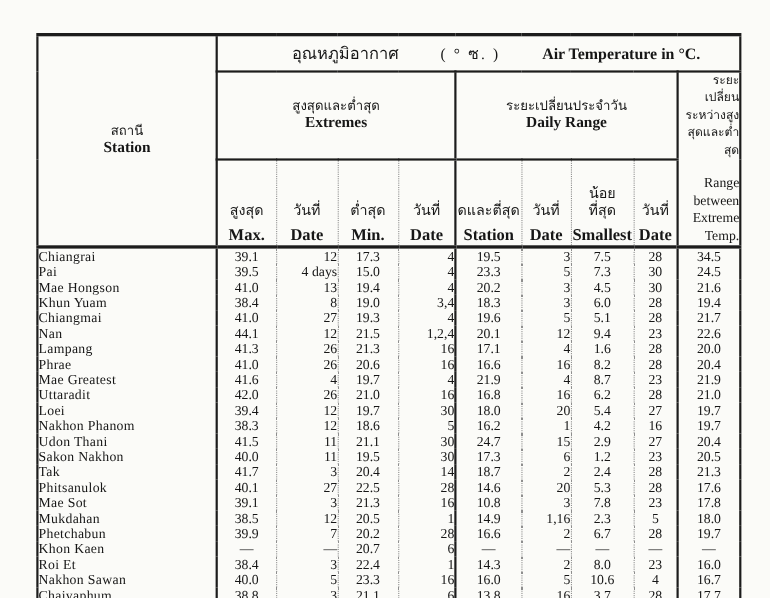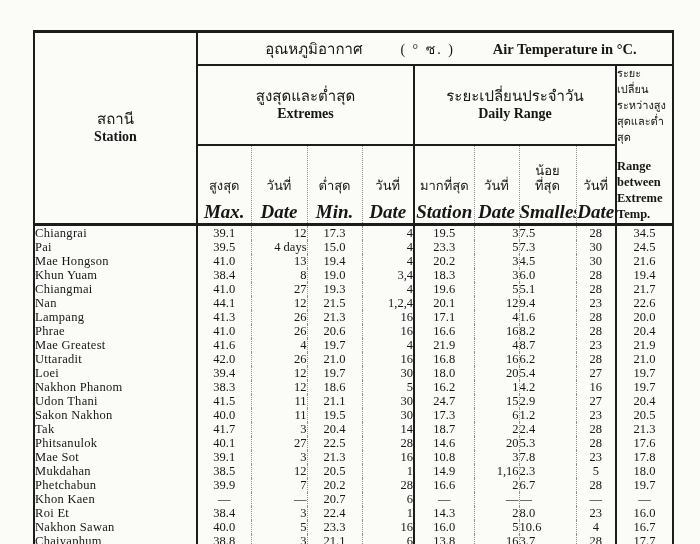--- a/index.html
+++ b/index.html
@@ -53,63 +53,63 @@
   .title-unit { font-size: 14px; letter-spacing: 2px; }
   .title-en { font-weight: bold; font-size: 14.5px; }
 
   .group-cell {
     border-bottom: 2px solid #1c1c1c;
     text-align: center;
     vertical-align: middle;
     height: 77px;
   }
   .group-daily { border-left: 2px solid #1c1c1c; }
-  .group-th { font-size: 15px; line-height: 1.25; }
+  .group-th { font-size: 12px; line-height: 1.25; }
   .group-en { font-weight: bold; font-size: 14px; line-height: 1.2; }
 
   .range-head {
     border-left: 2px solid #1c1c1c;
     border-bottom: 3px solid #1c1c1c;
-    text-align: left;
+    text-align: right;
     vertical-align: top;
     padding-top: 10px;
   }
   .range-th { font-size: 11px; line-height: 1.45; white-space: pre-line; margin-bottom: 12px; }
-  .range-en { font-weight: bold; font-size: 12.5px; line-height: 1.3; white-space: pre-line; }
+  .range-en { font-weight: normal; font-size: 12.5px; line-height: 1.3; white-space: pre-line; }
 
   .sub-head {
     border-bottom: 3px solid #1c1c1c;
     text-align: center;
     vertical-align: bottom;
     height: 76px;
     padding-bottom: 3px;
   }
   .sub-th { font-size: 13px; line-height: 1.15; white-space: pre-line; margin-bottom: 7px; }
-  .sub-en { font-weight: bold; font-size: 19px; font-style: italic; }
+  .sub-en { font-weight: bold; font-size: 15px; }
 
   
   .v-light { border-left: 1px dotted #8e8e8e; }
   .v-heavy { border-left: 2px solid #1c1c1c; }
 
   
   tr.data-row { height: 14px; }
   tr.data-row td { font-size: 12.5px; line-height: 14px; }
   td.station-cell {
     border-right: 2px solid #1c1c1c;
     text-align: left;
     padding-left: 7px;
     letter-spacing: 0.3px;
   }
   td.c0 { text-align: center; }
   td.c1 { text-align: right; padding-right: 16px; }
   td.c2 { text-align: center; }
   td.c3 { text-align: right; padding-right: 11px; }
   td.c4 { text-align: center; }
   td.c5 { text-align: right; padding-right: 15px; }
-  td.c6 { text-align: left; padding-right: 15px; }
+  td.c6 { text-align: center; padding-right: 15px; }
   td.c7 { text-align: center; }
   td.c8 { text-align: center; }
 </style>
 </head>
 <body>
 
 <div class="page">
   <table class="data-table">
     <colgroup>
       <col style="width:163px">
@@ -167,21 +167,21 @@
         </th>
         <th class="sub-head v-light">
           <div class="sub-th">ต่ำสุด</div>
           <div class="sub-en">Min.</div>
         </th>
         <th class="sub-head v-light">
           <div class="sub-th">วันที่</div>
           <div class="sub-en">Date</div>
         </th>
         <th class="sub-head v-heavy">
-          <div class="sub-th">มากที่สุด</div>
+          <div class="sub-th">ดและตี่สุด</div>
           <div class="sub-en">Station</div>
         </th>
         <th class="sub-head v-light">
           <div class="sub-th">วันที่</div>
           <div class="sub-en">Date</div>
         </th>
         <th class="sub-head v-light">
           <div class="sub-th">น้อย
 ที่สุด</div>
           <div class="sub-en">Smallest</div>

